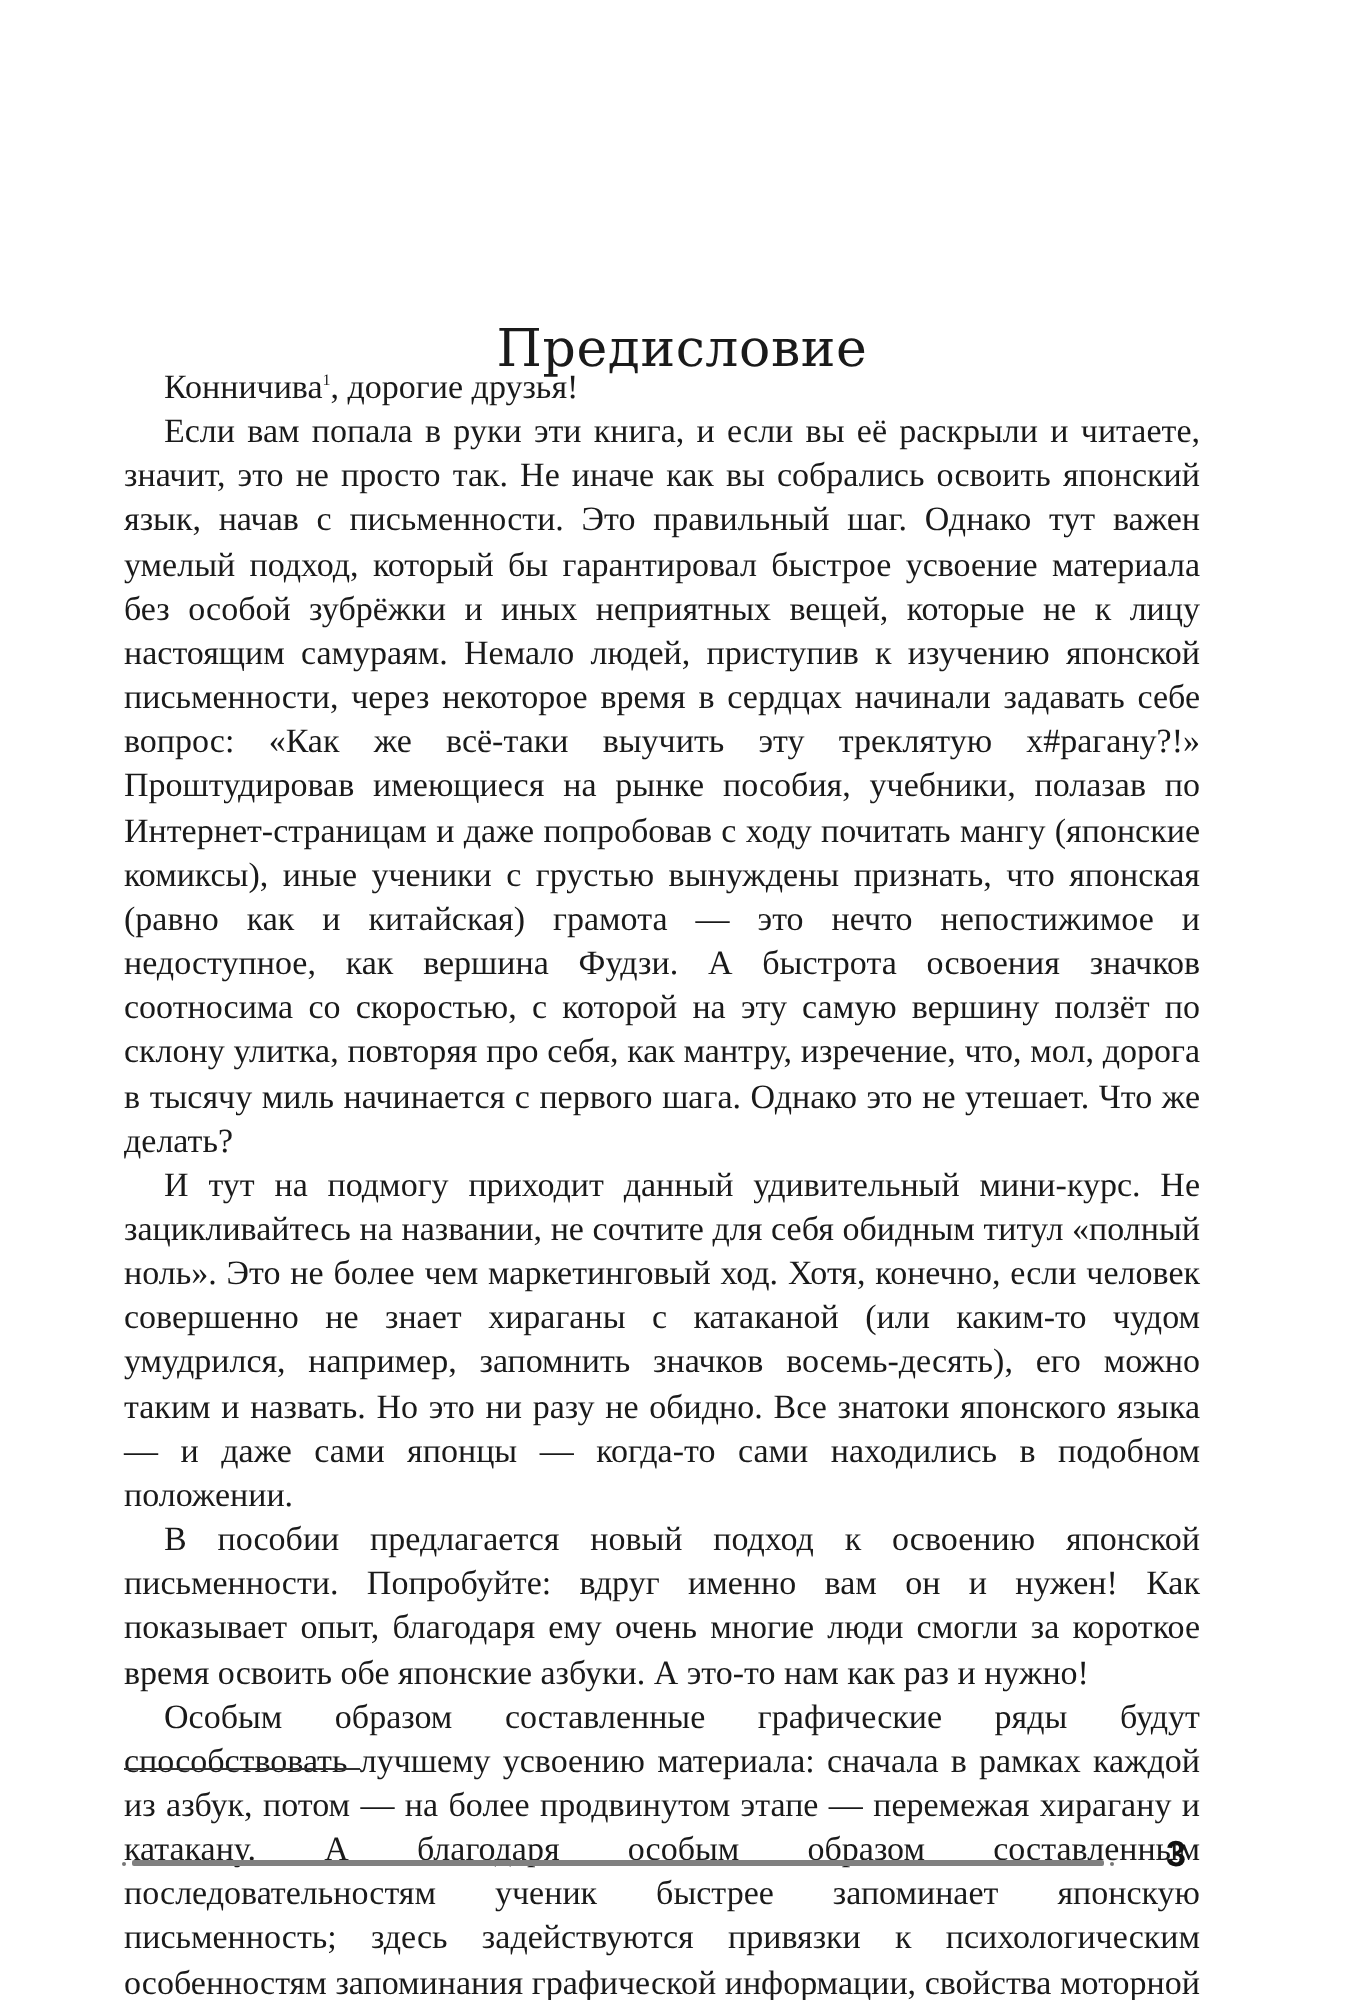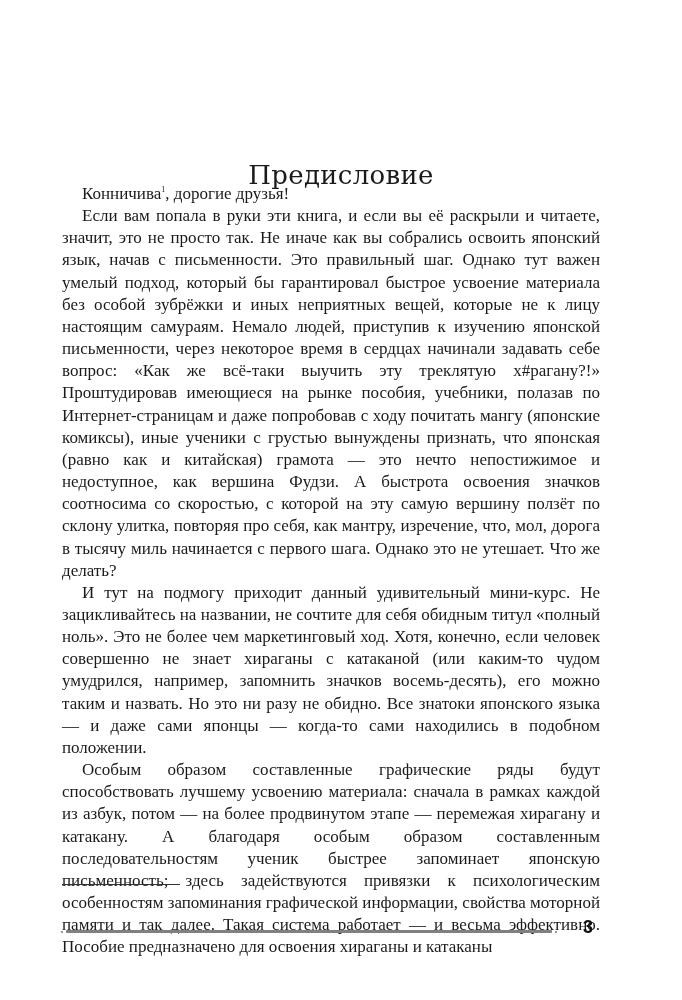--- a/index.html
+++ b/index.html
@@ -34,20 +34,21 @@
 <body>
 
 <div class="page">
 
   <h1 class="title">Предисловие</h1>
 
   <div class="body">
     <p><span>Конничива</span><sup class="fn">1</sup><span>, дорогие друзья!</span></p>
     <p>Если вам попала в руки эти книга, и если вы её раскрыли и читаете, значит, это не просто так. Не иначе как вы собрались освоить японский язык, начав с письменности. Это правильный шаг. Однако тут важен умелый подход, который бы гарантировал быстрое усвоение материала без особой зубрёжки и иных неприятных вещей, которые не к лицу настоящим самураям. Немало людей, приступив к изучению японской письменности, через некоторое время в сердцах начинали задавать себе вопрос: «Как же всё-таки выучить эту треклятую х#рагану?!» Проштудировав имеющиеся на рынке пособия, учебники, полазав по Интернет-страницам и даже попробовав с ходу почитать мангу (японские комиксы), иные ученики с грустью вынуждены признать, что японская (равно как и китайская) грамота — это нечто непостижимое и недоступное, как вершина Фудзи. А быстрота освоения значков соотносима со скоростью, с которой на эту самую вершину ползёт по склону улитка, повторяя про себя, как мантру, изречение, что, мол, дорога в тысячу миль начинается с первого шага. Однако это не утешает. Что же делать?</p>
     <p>И тут на подмогу приходит данный удивительный мини-курс. Не зацикливайтесь на названии, не сочтите для себя обидным титул «полный ноль». Это не более чем маркетинговый ход. Хотя, конечно, если человек совершенно не знает хираганы с катаканой (или каким-то чудом умудрился, например, запомнить значков восемь-десять), его можно таким и назвать. Но это ни разу не обидно. Все знатоки японского языка — и даже сами японцы — когда-то сами находились в подобном положении.</p>
+    <p>В пособии предлагается новый подход к освоению японской письменности. Попробуйте: вдруг именно вам он и нужен! Как показывает опыт, благодаря ему очень многие люди смогли за короткое время освоить обе японские азбуки. А это-то нам как раз и нужно!</p>
     <p>Особым образом составленные графические ряды будут способствовать лучшему усвоению материала: сначала в рамках каждой из азбук, потом — на более продвинутом этапе — перемежая хирагану и катакану. А благодаря особым образом составленным последовательностям ученик быстрее запоминает японскую письменность; здесь задействуются привязки к психологическим особенностям запоминания графической информации, свойства моторной памяти и так далее. Такая система работает — и весьма эффективно. Пособие предназначено для освоения хираганы и катаканы</p>
   </div>
 
   <div class="fn-rule"></div>
 
   <div class="footer-dot" style="left:61px; top:931px;"></div>
   <div class="footer-rule"></div>
   <div class="footer-dot" style="left:555px; top:931px;"></div>
   <div class="page-num">3</div>
 

